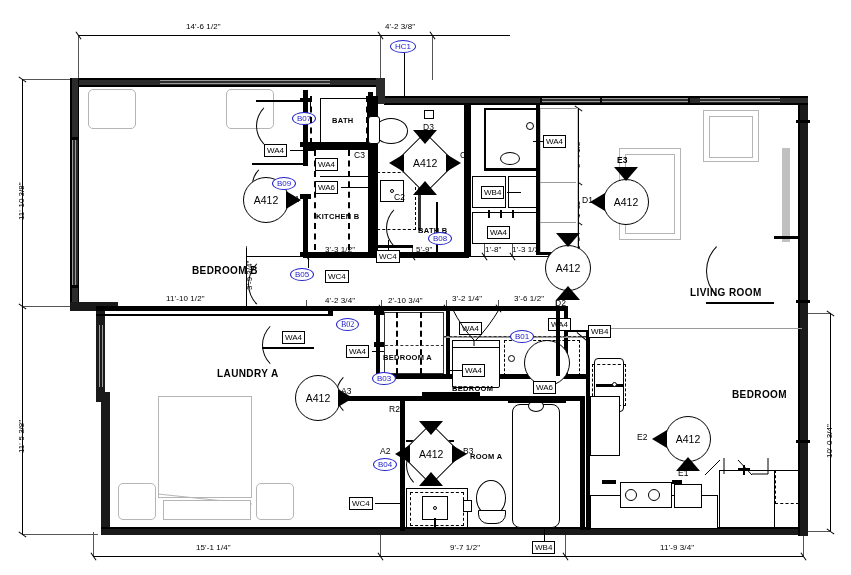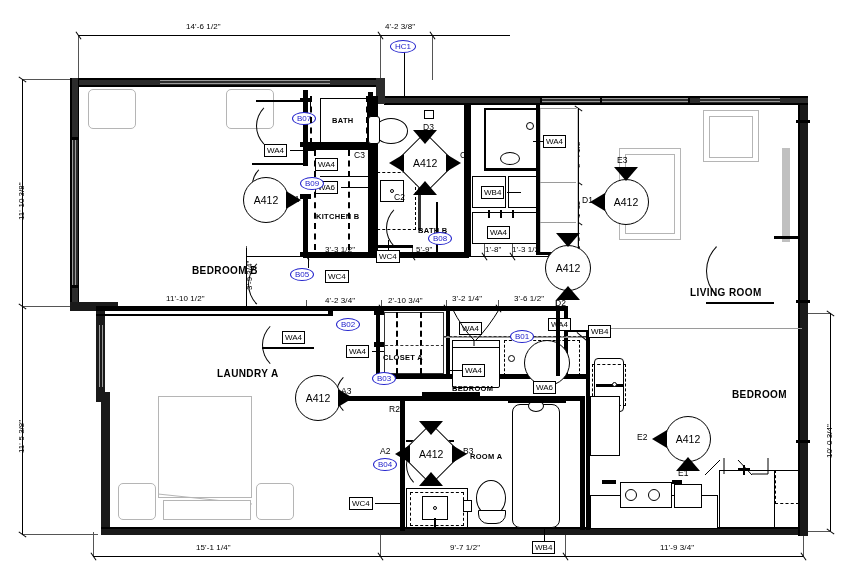--- a/index.html
+++ b/index.html
@@ -323,21 +323,21 @@
   <div class="fx-round" style="left:524px;top:340px;width:46px;height:46px;"></div>
   <div class="ln-gray" style="left:424px;top:336px;width:162px;height:1px;border-top:1px dashed #333;"></div>
   <div class="room-sm" style="left:452px;top:384px;">BEDROOM</div>
 
   <div class="wall" style="left:376px;top:310px;width:4px;height:66px;"></div>
   <div class="wall" style="left:380px;top:374px;width:46px;height:5px;"></div>
   <div class="fx" style="left:384px;top:312px;width:60px;height:62px;border-color:#333;"></div>
   <div class="fx-dash" style="left:396px;top:312px;width:0;height:62px;border-left-width:2px;border-right:none;border-top:none;border-bottom:none;"></div>
   <div class="fx-dash" style="left:420px;top:312px;width:0;height:62px;border-left-width:2px;border-right:none;border-top:none;border-bottom:none;"></div>
   <div class="ln" style="left:380px;top:345px;width:64px;height:1px;border-top:1px dashed #333;background:none;height:0;"></div>
-  <div class="room-sm" style="left:383px;top:353px;">CLOSET A</div>
+  <div class="room-sm" style="left:383px;top:353px;">BEDROOM A</div>
   <div class="ln" style="left:374px;top:310px;width:10px;height:5px;"></div>
   <div class="ln" style="left:374px;top:342px;width:10px;height:5px;"></div>
   <div class="ln" style="left:400px;top:396px;width:10px;height:5px;"></div>
 
   <div class="door-sw" style="left:262px;top:318px;width:52px;height:52px;"></div>
   <div class="ln" style="left:262px;top:347px;width:52px;height:1.5px;"></div>
   <div class="door-sw" style="left:336px;top:370px;width:46px;height:46px;"></div>
 
   <div class="wall" style="left:400px;top:396px;width:5px;height:135px;"></div>
   <div class="wall" style="left:405px;top:396px;width:180px;height:5px;"></div>
@@ -400,21 +400,21 @@
   <div class="arrlbl" style="left:460px;top:150px;">C1</div>
   <div class="arrlbl" style="left:354px;top:150px;">C3</div>
   <div class="arrlbl" style="left:394px;top:192px;">C2</div>
 
   <div class="callout" style="left:603px;top:179px;">
     <span>A412</span>
   </div>
   <div class="arrow arr-l" style="left:590px;top:193px;"></div>
   <div class="arrow arr-d" style="left:614px;top:167px;"></div>
   <div class="arrlbl" style="left:582px;top:195px;">D1</div>
-  <div class="arrlbl" style="left:617px;top:155px;">E3</div>
+  <div class="arrlbl" style="left:617px;top:155px;font-weight:bold;">E3</div>
 
   <div class="callout" style="left:545px;top:245px;">
     <span>A412</span>
   </div>
   <div class="arrow arr-d" style="left:556px;top:233px;"></div>
   <div class="arrow arr-u" style="left:556px;top:286px;"></div>
   <div class="arrlbl" style="left:555px;top:298px;">D2</div>
 
   <div class="callout" style="left:295px;top:375px;">
     <span>A412</span>
@@ -464,25 +464,25 @@
   <div class="tag" style="left:533px;top:381px;">WA6</div>
   <div class="tag" style="left:548px;top:318px;">WA4</div>
   <div class="tag" style="left:588px;top:325px;">WB4</div>
   <div class="ln" style="left:575px;top:337px;width:16px;height:1px;transform:rotate(40deg);"></div>
   <div class="tag" style="left:349px;top:497px;">WC4</div>
   <div class="ln" style="left:375px;top:503px;width:26px;height:1px;"></div>
   <div class="tag" style="left:532px;top:541px;">WB4</div>
   <div class="ln" style="left:544px;top:528px;width:1px;height:13px;"></div>
 
   <div class="otag" style="left:292px;top:112px;">B07</div>
-  <div class="otag" style="left:300px;top:177px;">B09</div>
+  <div class="otag" style="left:272px;top:177px;">B09</div>
   <div class="otag" style="left:290px;top:268px;">B05</div>
   <div class="otag" style="left:428px;top:232px;">B08</div>
   <div class="otag" style="left:390px;top:40px;">HC1</div>
-  <div class="otag" style="left:336px;top:318px;">B02</div>
+  <div class="otag" style="left:336px;top:318px;font-family:Liberation Serif, serif;">B02</div>
   <div class="otag" style="left:372px;top:372px;">B03</div>
   <div class="otag" style="left:510px;top:330px;">B01</div>
   <div class="otag" style="left:373px;top:458px;">B04</div>
 
   <div class="ln" style="left:310px;top:100px;width:1px;height:12px;"></div>
   <div class="ln" style="left:308px;top:252px;width:1px;height:16px;"></div>
 
   <div class="wall" style="left:556px;top:306px;width:4px;height:70px;"></div>
   <div class="ln" style="left:540px;top:306px;width:16px;height:4px;"></div>
   <div class="ln" style="left:494px;top:306px;width:12px;height:5px;"></div>

